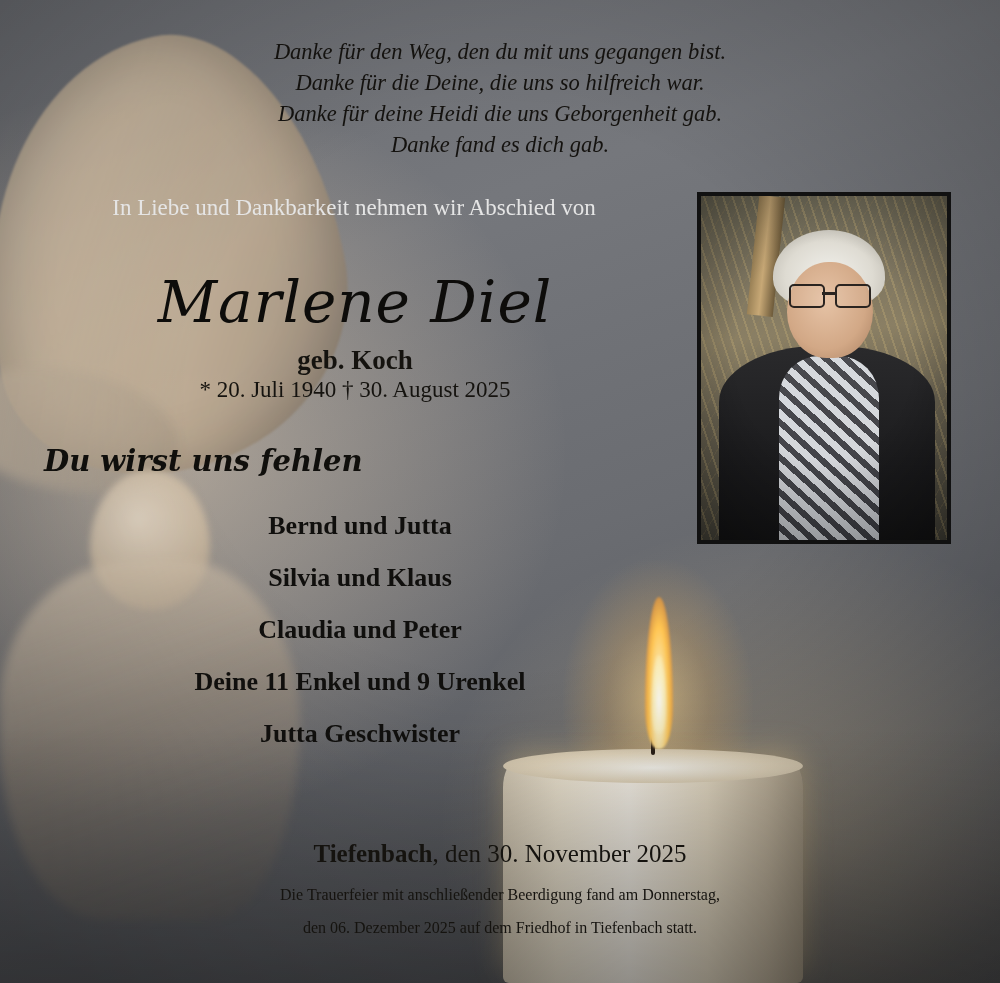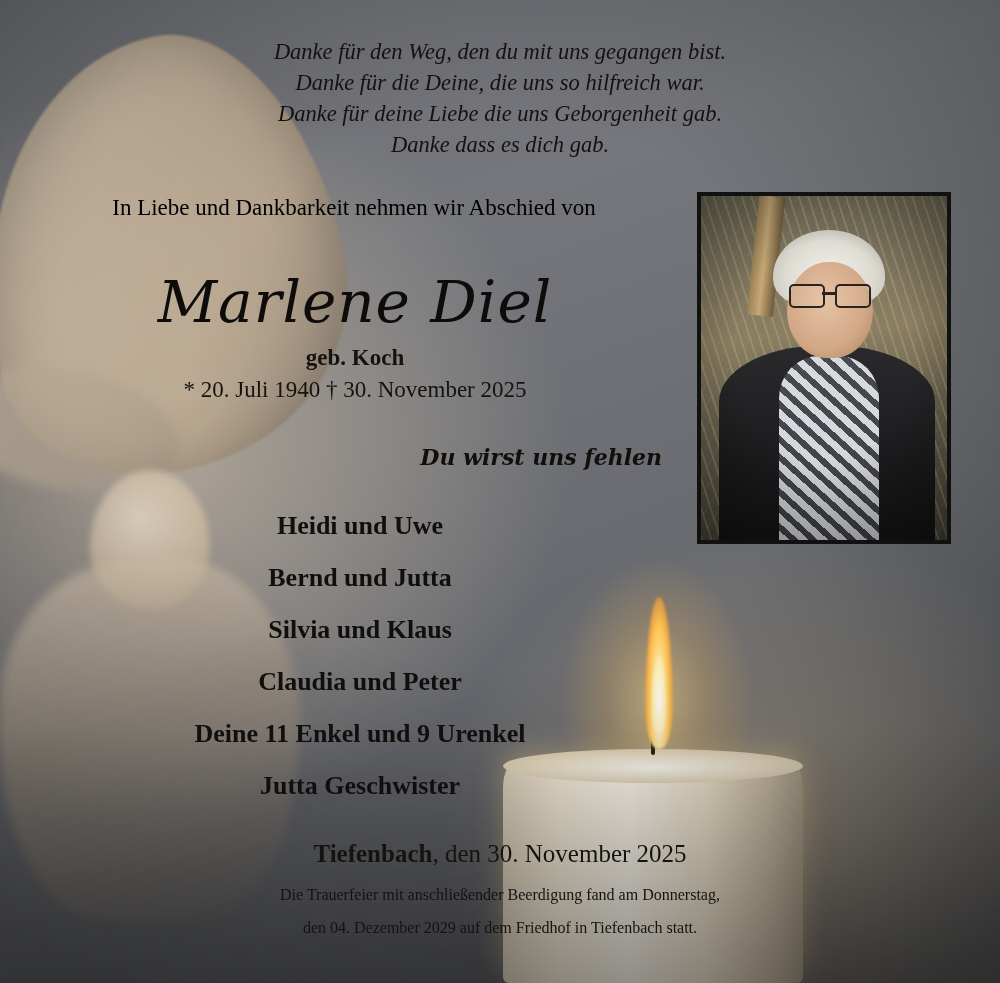--- a/index.html
+++ b/index.html
@@ -190,64 +190,64 @@
   }
   .poem div { white-space: nowrap; }
 
   .intro {
     position: absolute;
     top: 195px;
     left: 44px;
     width: 620px;
     text-align: center;
     font-size: 23px;
-    color: #000000;
+    color: #e5e5e5;
   }
 
   .name {
     position: absolute;
     top: 268px;
     left: 40px;
     width: 630px;
     text-align: center;
     font-family: "DejaVu Serif", serif;
     font-style: italic;
     font-size: 58px;
     letter-spacing: 1px;
     color: #0d0c0a;
   }
   .maiden {
     position: absolute;
     top: 345px;
     left: 40px;
     width: 630px;
     text-align: center;
-    font-size: 23px;
+    font-size: 27px;
     font-weight: bold;
     color: #15130f;
   }
   .dates {
     position: absolute;
     top: 377px;
     left: 40px;
     width: 630px;
     text-align: center;
     font-size: 23px;
     color: #15130f;
   }
   .miss {
     position: absolute;
     top: 444px;
-    left: 32px;
+    left: 44px;
     width: 630px;
-    text-align: right;
+    text-align: left;
     font-family: "DejaVu Serif", serif;
     font-style: italic;
     font-weight: bold;
-    font-size: 22px;
+    font-size: 29px;
     color: #100f0c;
   }
   .survivors {
     position: absolute;
     top: 500px;
     left: 40px;
     width: 640px;
     text-align: center;
   }
   .survivors div {
@@ -408,48 +408,47 @@
   <div class="flame"></div>
   <div class="flame-core"></div>
 
   <div class="bg-vignette"></div>
 
   <div class="content">
 
     <div class="poem">
       <div>Danke für den Weg, den du mit uns gegangen bist.</div>
       <div>Danke für die Deine, die uns so hilfreich war.</div>
-      <div>Danke für deine Liebe die uns Geborgenheit gab.</div>
-      <div>Danke dass es dich gab.</div>
+      <div>Danke für deine Heidi die uns Geborgenheit gab.</div>
+      <div>Danke fand es dich gab.</div>
     </div>
 
     <div class="intro">In Liebe und Dankbarkeit nehmen wir Abschied von</div>
 
     <div class="name">Marlene Diel</div>
     <div class="maiden">geb. Koch</div>
-    <div class="dates">* 20. Juli 1940   † 30. November 2025</div>
+    <div class="dates">* 20. Juli 1940   † 30. August 2025</div>
 
     <div class="miss">Du wirst uns fehlen</div>
 
     <div class="survivors">
-      <div>Heidi und Uwe</div>
       <div>Bernd und Jutta</div>
       <div>Silvia und Klaus</div>
       <div>Claudia und Peter</div>
       <div>Deine 11 Enkel und 9 Urenkel</div>
       <div>Jutta Geschwister</div>
     </div>
 
     <div class="place">
       <b>Tiefenbach</b><span>, den 30. November 2025</span>
     </div>
 
     <div class="ceremony">
       <div>Die Trauerfeier mit anschließender Beerdigung fand am Donnerstag,</div>
-      <div>den 04. Dezember 2029 auf dem Friedhof in Tiefenbach statt.</div>
+      <div>den 06. Dezember 2025 auf dem Friedhof in Tiefenbach statt.</div>
     </div>
 
     <div class="photo-frame">
       <div class="photo-bg"></div>
       <div class="photo-straw"></div>
       <div class="photo-post"></div>
       <div class="photo-jacket"></div>
       <div class="photo-blouse"></div>
       <div class="photo-hair"></div>
       <div class="photo-face"></div>

